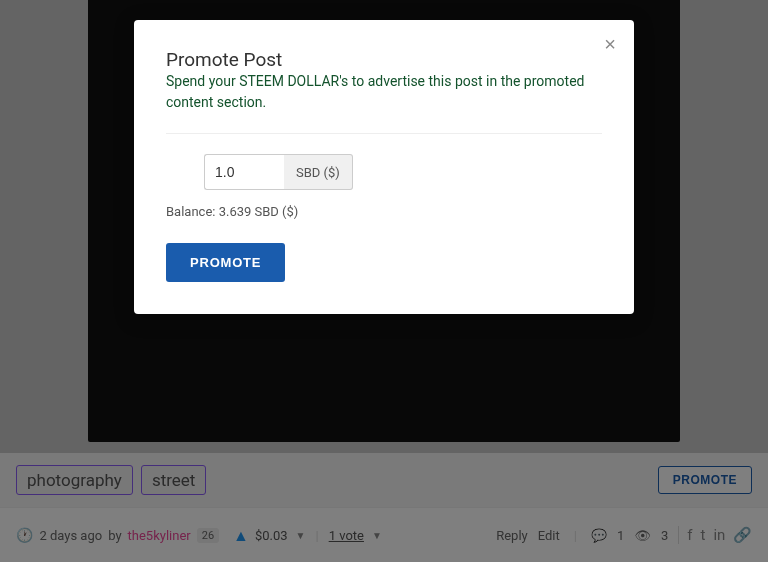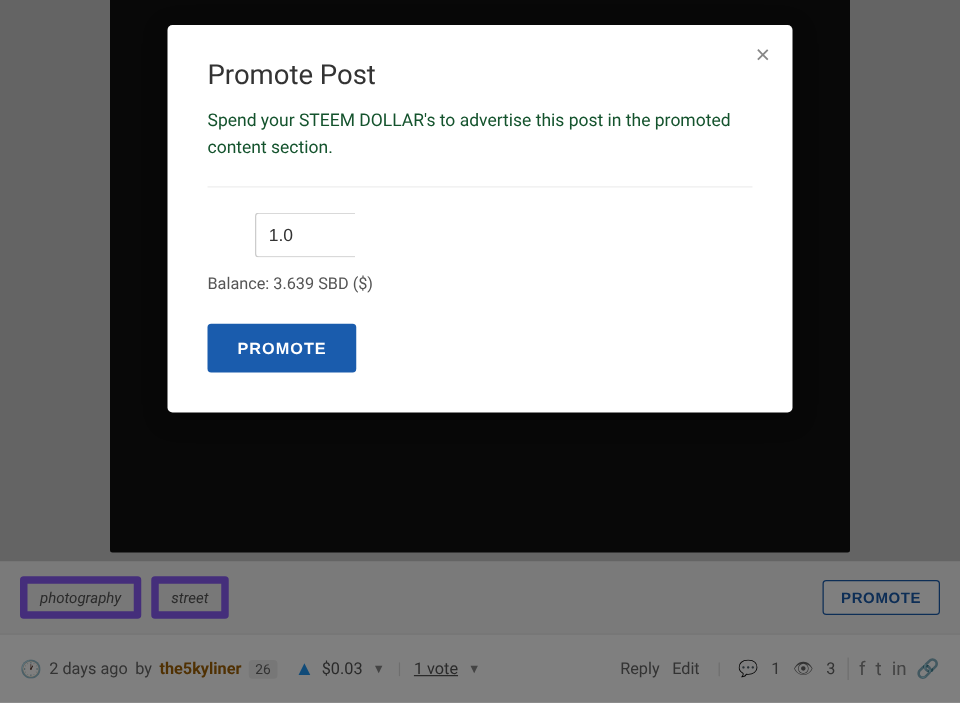--- a/index.html
+++ b/index.html
@@ -52,26 +52,25 @@
       right: 0;
       padding: 12px 16px;
       background: #f5f5f5;
       display: flex;
       align-items: center;
       gap: 8px;
     }
 
     .tag-badge {
       background: #f0f0f0;
-      border: 6px solid #8b5cf6;
+      border: 1px solid #8b5cf6;
       border-radius: 3px;
       padding: 4px 10px;
-      font-size: 12px;
-      color: #555;
-      font-style: italic;
+      font-size: 17px;
+      color: #555;
     }
 
     .promote-btn-bottom {
       margin-left: auto;
       padding: 6px 14px;
       border: 1px solid #1a5cad;
       background: white;
       color: #1a5cad;
       font-size: 12px;
       font-weight: 600;
@@ -96,22 +95,22 @@
       color: #666;
       gap: 6px;
     }
 
     .footer-bar .time-icon {
       font-size: 14px;
       color: #888;
     }
 
     .footer-bar .username {
-      color: #a16207;
-      font-weight: 700;
+      color: #ec4899;
+      font-weight: 400;
     }
 
     .footer-bar .reputation {
       background: #eee;
       border-radius: 3px;
       padding: 1px 5px;
       font-size: 11px;
       color: #666;
     }
 
@@ -178,24 +177,23 @@
     .modal {
       background: white;
       border-radius: 4px;
       width: 500px;
       padding: 28px 32px 32px;
       position: relative;
       box-shadow: 0 4px 20px rgba(0,0,0,0.3);
     }
 
     .modal-title {
-      font-size: 22px;
+      font-size: 19px;
       font-weight: 400;
       color: #333;
-      margin-bottom: 14px;
     }
 
     .modal-description {
       font-size: 14px;
       color: #14532d;
       line-height: 1.5;
       margin-bottom: 20px;
     }
 
     .modal-divider {
@@ -331,19 +329,20 @@
   <div class="modal">
     <button class="modal-close">×</button>
 
     <h2 class="modal-title">Promote Post</h2>
     <p class="modal-description">Spend your STEEM DOLLAR's to advertise this post in the promoted content section.</p>
 
     <hr class="modal-divider">
 
     <div class="amount-input-row">
       <input class="amount-input" type="text" value="1.0" style="">
+      <div class="currency-badge">SBD ($)</div>
     </div>
 
     <div class="balance-text">Balance: 3.639 SBD ($)</div>
 
     <button class="promote-action-btn">PROMOTE</button>
   </div>
 </div>
 
 </body></html>

